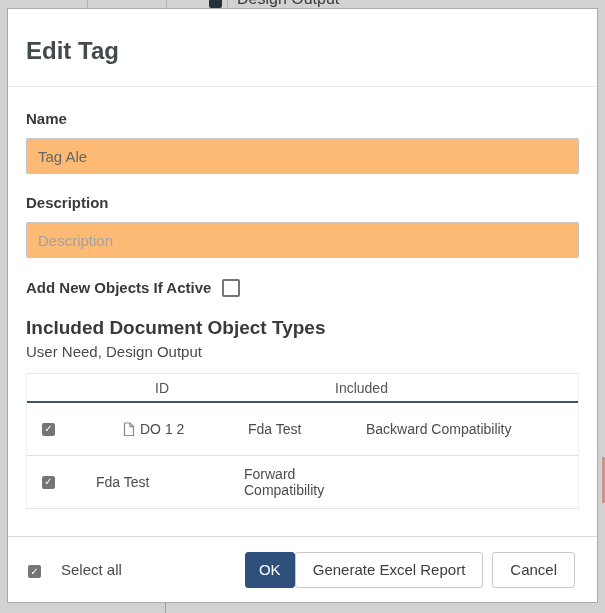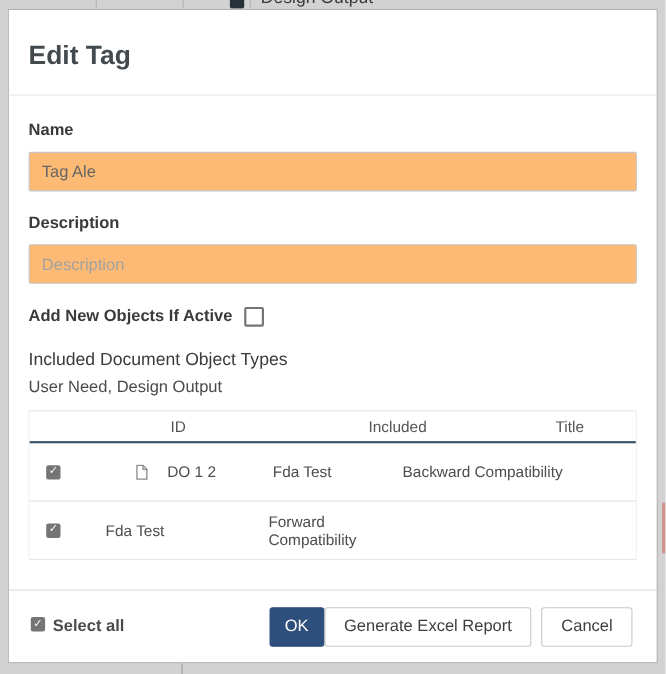--- a/index.html
+++ b/index.html
@@ -32,48 +32,48 @@
     border:1px solid #c6c6c6;border-radius:2px;padding:0 11px;
     font-family:inherit;font-size:15px;color:#666666;background:#fdba74;outline:none;
   }
   .text-input::placeholder{color:#a2a2a2;opacity:1;}
   .addnew-row{margin-top:21px;display:flex;align-items:center;height:17px;}
   .addnew-label{font-size:15px;font-weight:700;color:#3a3a3a;}
   .cb-unchecked{
     width:14px;height:14px;margin-left:11px;background:#fff;
     border:2px solid #757575;border-radius:2px;
   }
-  .section-heading{margin-top:24px;font-size:16px;font-weight:400;line-height:15px;color:#3a3a3a;}
+  .section-heading{margin-top:24px;font-size:19px;font-weight:700;line-height:15px;color:#3a3a3a;}
   .section-value{margin-top:9px;font-size:15px;line-height:15px;color:#4a4a4a;}
   
   .obj-table{margin-top:14px;border-top:1px solid #e6e6e6;border-left:1px solid #f0f0f0;border-right:1px solid #f0f0f0;}
   .t-row{display:grid;grid-template-columns:60px 152px 122px 1fr;align-items:center;}
   .t-head{height:27px;border-bottom:2px solid #3c5566;font-size:14px;color:#555555;gap:48px;}
   .t-head .th-id{padding-left:20px;}
   .t-head .th-project{padding-left:0;}
   .t-head .th-title{padding-left:0;}
   .t-body-row{height:52px;border-bottom:1px solid #e0e0e0;font-size:14px;color:#4c4c4c;}
   .t-body-row:last-child{border-bottom:1px solid #e6e6e6;}
   .cell-check{padding-left:15px;}
-  .cell-id{display:flex;align-items:center;gap:17px;padding-left:36px;}
+  .cell-id{display:flex;align-items:center;gap:5px;padding-left:36px;}
   .cell-project{padding-left:9px;}
   .cell-title{padding-left:5px;}
   .cb-checked{
     width:13px;height:13px;background:#757575;border-radius:2px;
     display:flex;align-items:center;justify-content:center;
   }
   .cb-checked::after{content:"\2713";color:#ffffff;font-size:10px;font-weight:700;line-height:1;}
   .doc-icon{flex:0 0 auto;display:block;}
   
   .modal-footer{
     position:absolute;left:0;right:0;bottom:0;height:66px;
     border-top:1px solid #dcdcdc;display:flex;align-items:center;
     padding:0 22px 0 20px;box-sizing:border-box;
   }
-  .selectall{display:flex;align-items:flex-start;gap:7px;font-weight:bold;}
+  .selectall{display:flex;align-items:flex-end;gap:20px;}
   .selectall-label{font-size:15px;color:#4a4a4a;}
   .footer-spacer{flex:1;}
   .btn{
     height:36px;box-sizing:border-box;border-radius:3px;font-family:inherit;
     font-size:15px;display:flex;align-items:center;justify-content:center;
     cursor:pointer;background:#ffffff;border:1px solid #c8c8c8;color:#3d3d3d;
     padding:0 17px;white-space:nowrap;
   }
   .btn-ok{background:#2e4e7c;border:1px solid #2e4e7c;color:#ffffff;width:50px;padding:0;font-weight:500;margin-left:9px;}
   .btn-cancel{margin-left:9px;}
@@ -113,21 +113,20 @@
     </div>
 
     <div class="section-heading">Included Document Object Types</div>
     <div class="section-value">User Need, Design Output</div>
 
     <div class="obj-table">
       <div class="t-row t-head">
         <div></div>
         <div class="th-id">ID</div>
         <div class="th-project">Included</div>
-        <div class="th-title">Title</div>
       </div>
 
       <div class="t-row t-body-row">
         <div class="cell-check">
           <span class="cb-checked"></span>
         </div>
         <div class="cell-id">
           <svg class="doc-icon" width="12" height="15" viewBox="0 0 12 15">
             <path d="M1.5 1 h5.5 l3.5 3.5 v9 h-9 z" fill="none" stroke="#8a8a8a" stroke-width="1.2"></path>
             <path d="M7 1 v3.7 h3.7" fill="none" stroke="#8a8a8a" stroke-width="1.2"></path>

